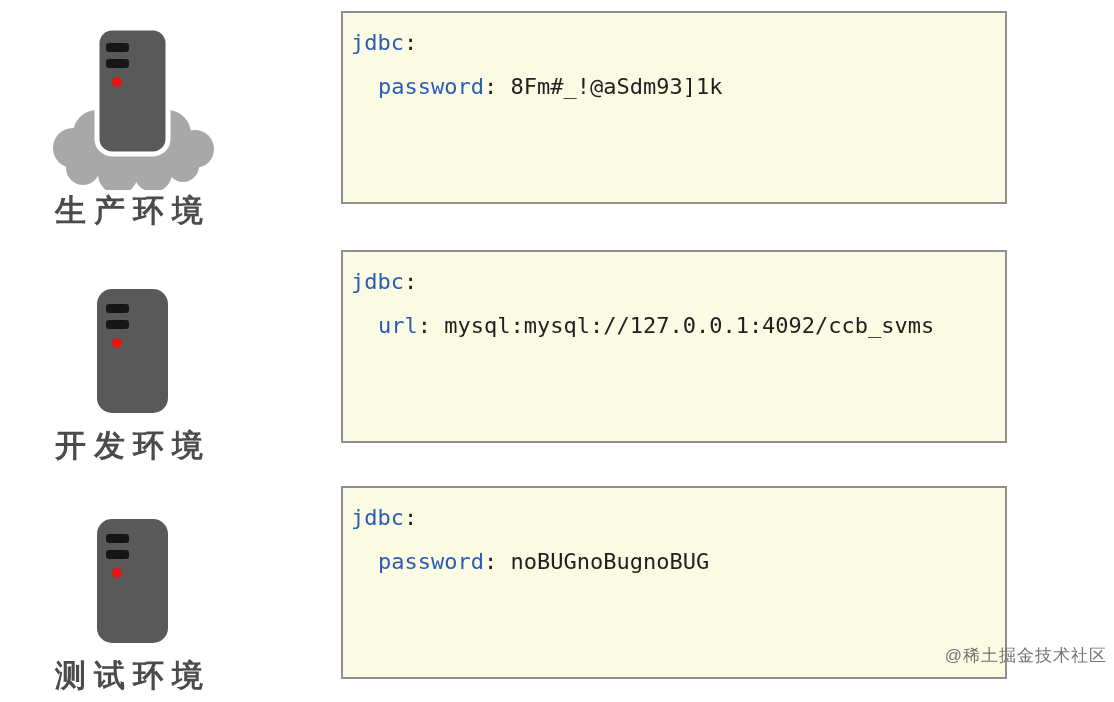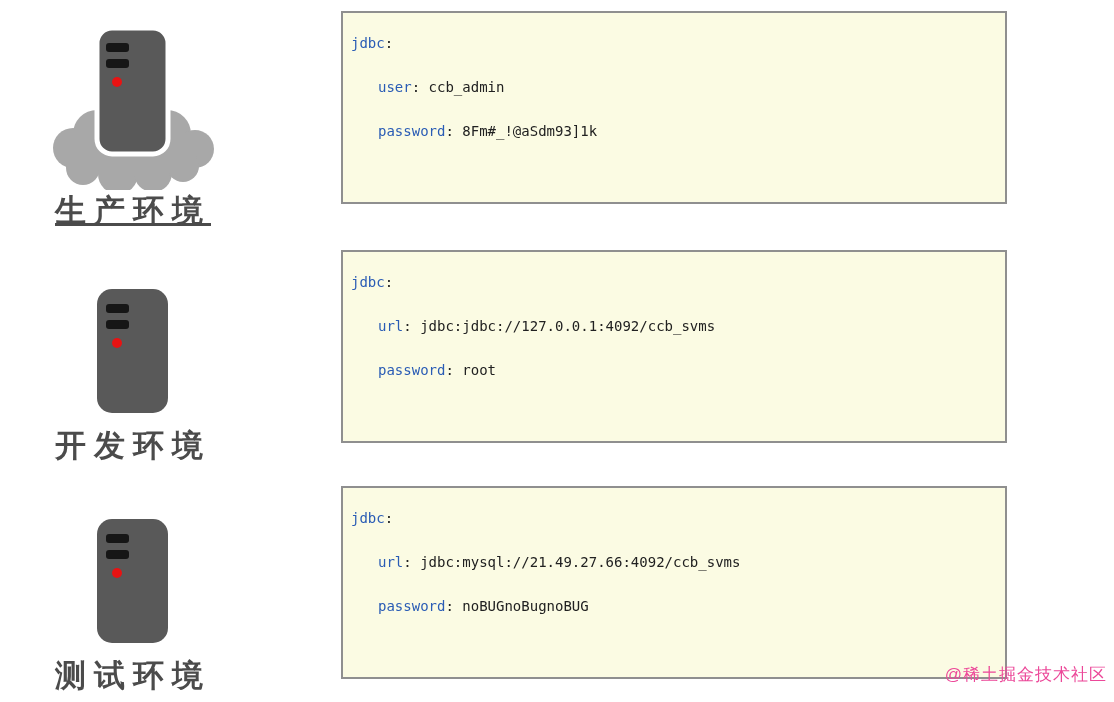--- a/index.html
+++ b/index.html
@@ -26,56 +26,56 @@
 
   .env-label {
     display: block;
     font-size: 31px;
     font-weight: bold;
     color: #4b4b4b;
     letter-spacing: 8px;
     line-height: 34px;
     white-space: nowrap;
   }
-  .env-group.prod .env-label { margin-top: 0px; text-decoration: underline; }
+  .env-group.prod .env-label { margin-top: 0px; }
   .env-group.dev  .env-label { margin-top: 11px; }
   .env-group.test .env-label { margin-top: 11px; }
 
   
   .code-block {
     position: absolute;
     left: 341px;
     width: 666px;
     height: 193px;
     background: #fbfbe3;
     border: 2px solid #8f8f8f;
     padding: 8px 10px 0 8px;
     font-family: "DejaVu Sans Mono", "Liberation Mono", monospace;
-    font-size: 14px;
+    font-size: 22px;
   }
   .code-block.b1 { top: 11px; }
   .code-block.b2 { top: 250px; }
   .code-block.b3 { top: 486px; }
 
   .code-line {
     line-height: 44px;
     height: 44px;
     white-space: pre;
   }
   .code-line.indent { padding-left: 27px; }
   .yaml-key  { color: #2a5cb5; }
   .yaml-rest { color: #212121; }
 
   
   .watermark {
     position: absolute;
-    top: 663px;
+    top: 644px;
     right: 7px;
     font-size: 17px;
-    color: #ec4899;
+    color: #737373;
     letter-spacing: 1px;
     white-space: nowrap;
   }
 </style>
 </head>
 <body>
 
 <div class="canvas">
 
   <div class="env-group prod">
@@ -115,31 +115,28 @@
       <rect x="64" y="1" width="71" height="124" rx="15" fill="#595959"></rect>
       <rect x="73" y="16" width="23" height="9" rx="3" fill="#161616"></rect>
       <rect x="73" y="32" width="23" height="9" rx="3" fill="#161616"></rect>
       <circle cx="84" cy="55" r="5" fill="#e81313"></circle>
     </svg>
     <span class="env-label">开发环境</span>
   </div>
 
   <div class="code-block b1">
     <div class="code-line"><span class="yaml-key">jdbc</span><span class="yaml-rest">:</span></div>
-    <div class="code-line indent"><span class="yaml-key">user</span><span class="yaml-rest">: ccb_admin</span></div>
     <div class="code-line indent"><span class="yaml-key">password</span><span class="yaml-rest">: 8Fm#_!@aSdm93]1k</span></div>
   </div>
 
   <div class="code-block b2">
     <div class="code-line"><span class="yaml-key">jdbc</span><span class="yaml-rest">:</span></div>
-    <div class="code-line indent"><span class="yaml-key">url</span><span class="yaml-rest">: jdbc:jdbc://127.0.0.1:4092/ccb_svms</span></div>
-    <div class="code-line indent"><span class="yaml-key">password</span><span class="yaml-rest">: root</span></div>
+    <div class="code-line indent"><span class="yaml-key">url</span><span class="yaml-rest">: mysql:mysql://127.0.0.1:4092/ccb_svms</span></div>
   </div>
 
   <div class="code-block b3">
     <div class="code-line"><span class="yaml-key">jdbc</span><span class="yaml-rest">:</span></div>
-    <div class="code-line indent"><span class="yaml-key">url</span><span class="yaml-rest">: jdbc:mysql://21.49.27.66:4092/ccb_svms</span></div>
     <div class="code-line indent"><span class="yaml-key">password</span><span class="yaml-rest">: noBUGnoBugnoBUG</span></div>
   </div>
 
   <div class="watermark">@稀土掘金技术社区</div>
 
 </div>
 
 </body></html>

